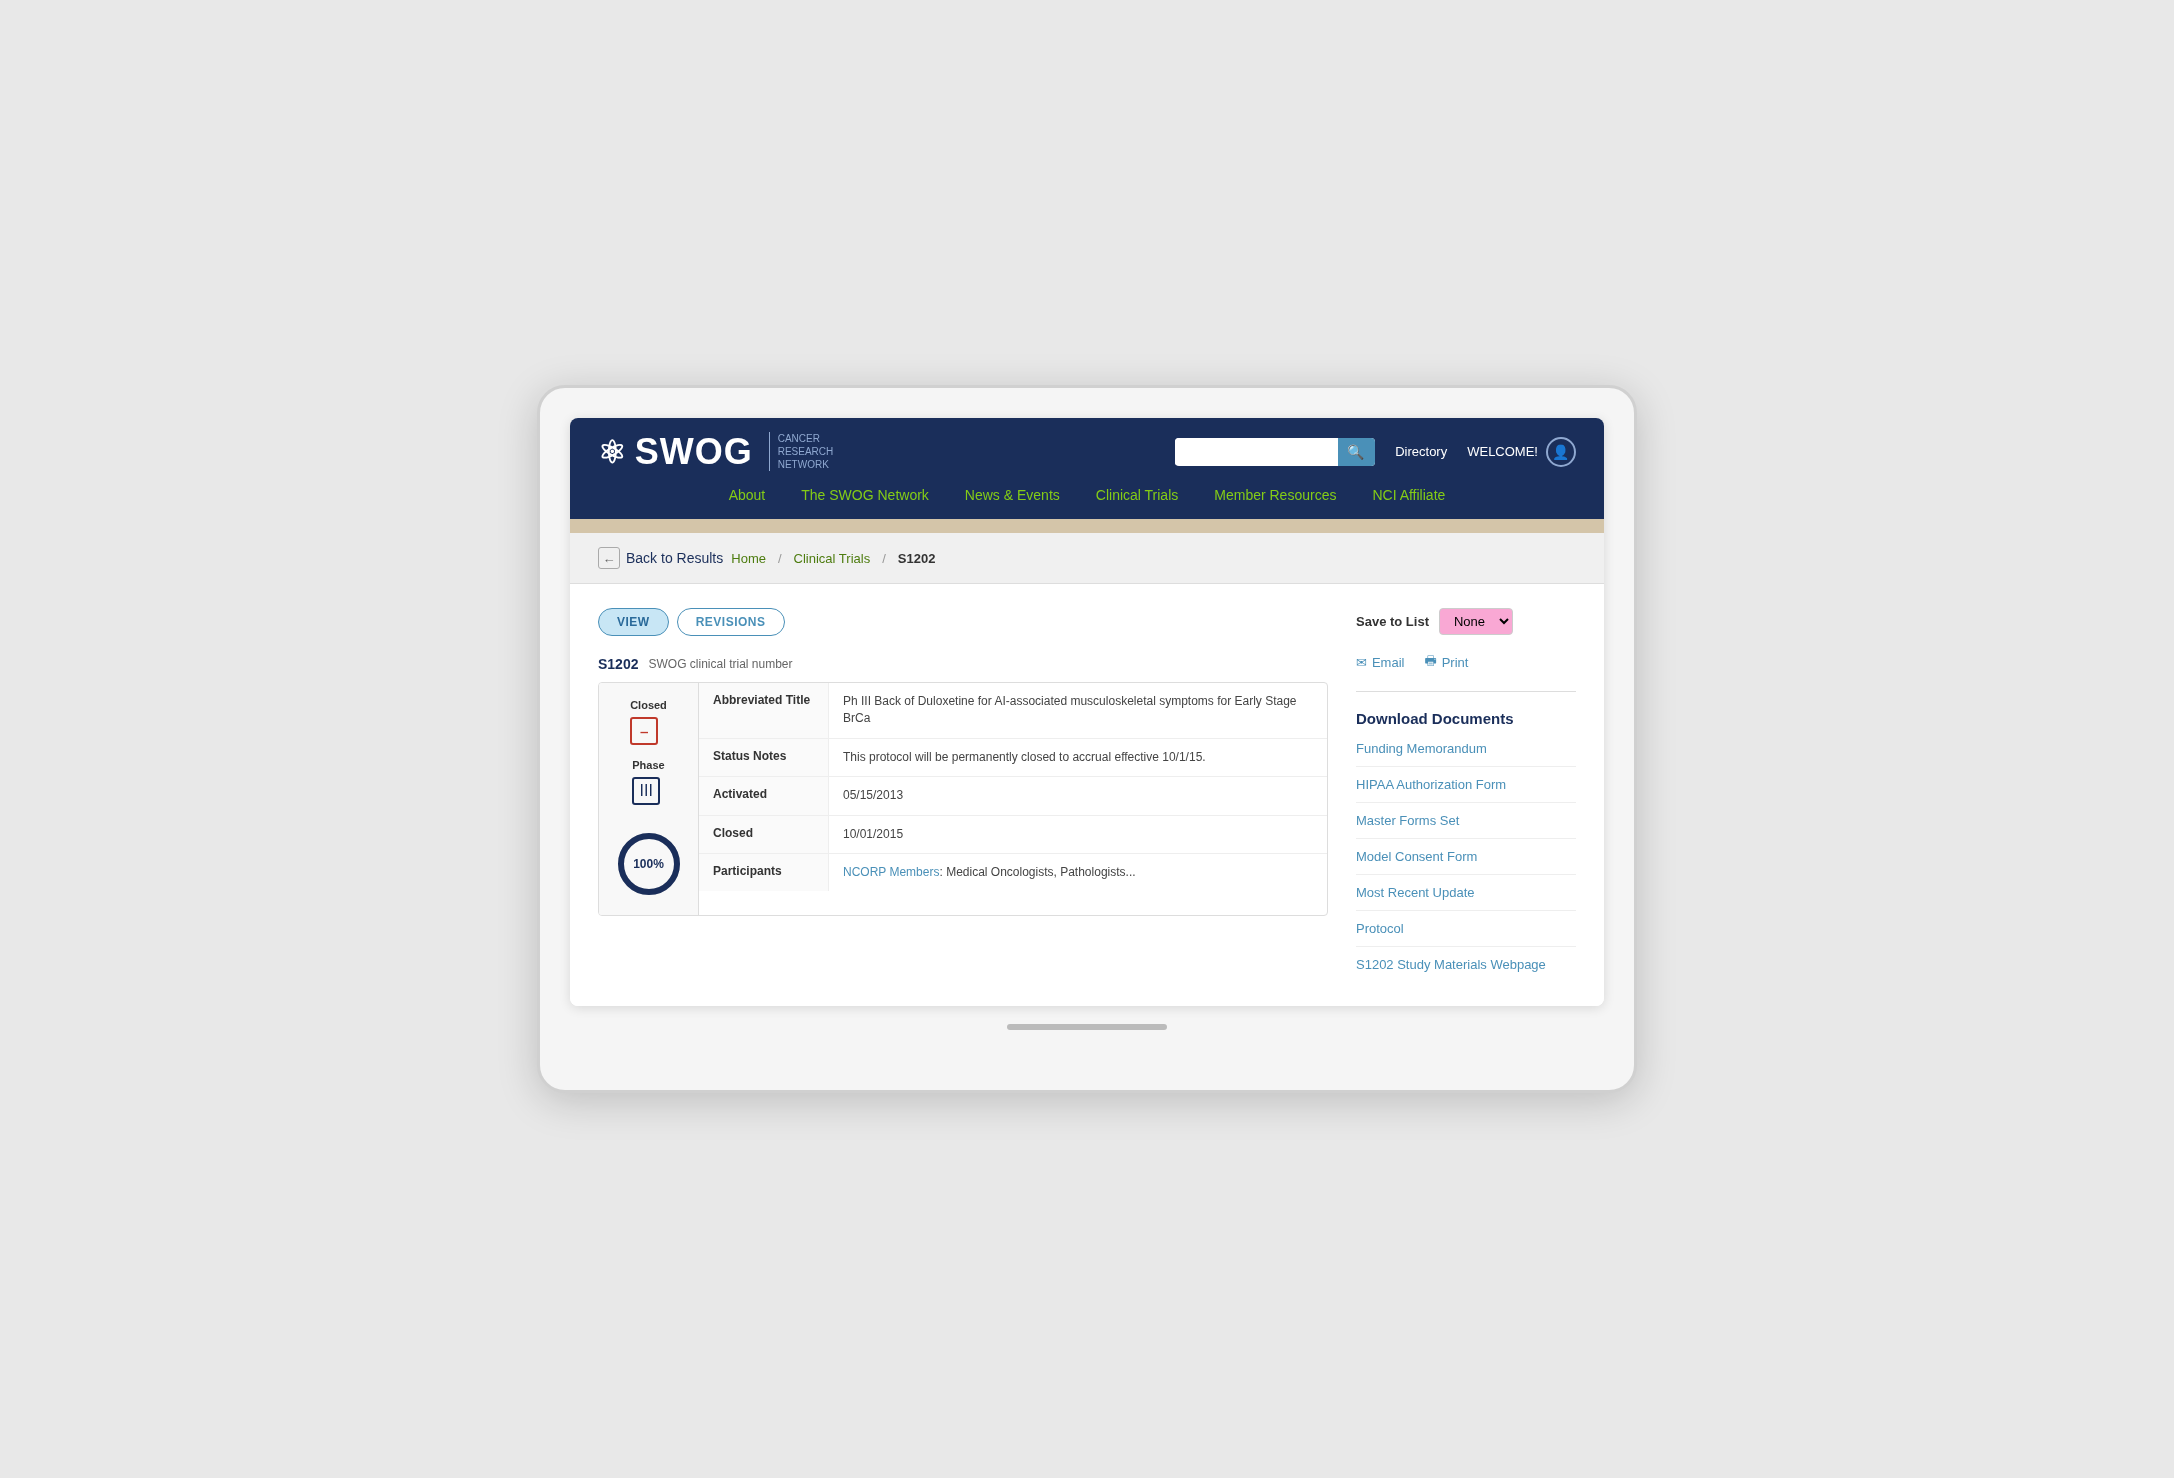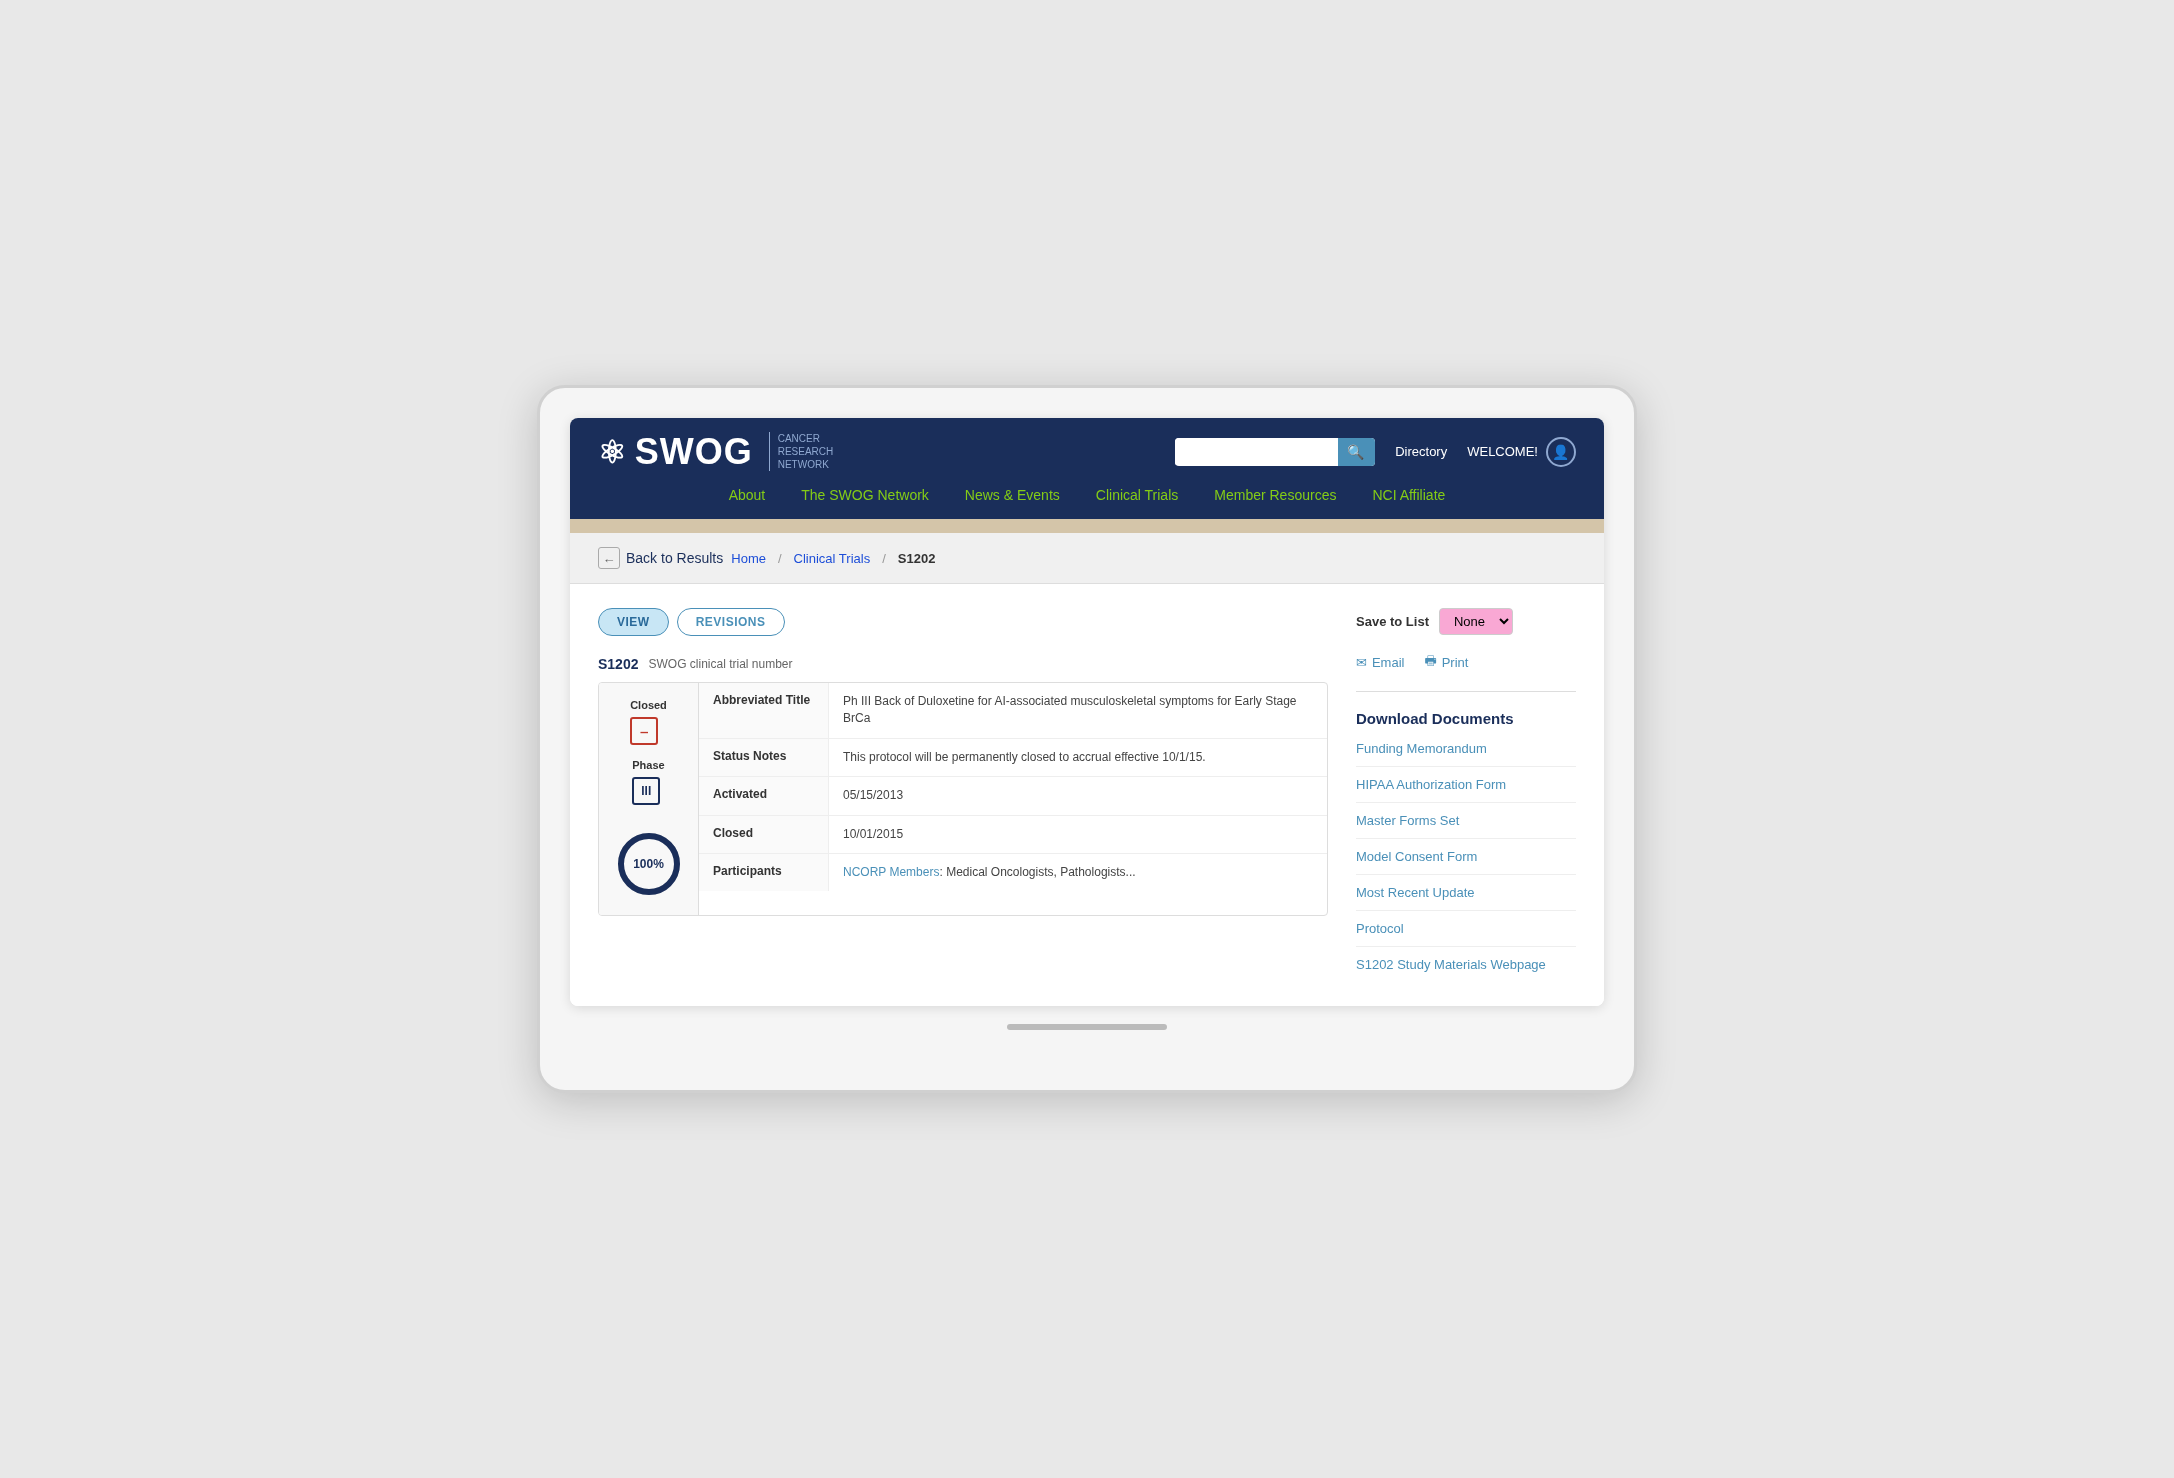--- a/index.html
+++ b/index.html
@@ -187,21 +187,21 @@
       color: #666;
     }
 
     .breadcrumb-sep {
       color: #999;
       font-size: 13px;
       margin: 0 4px;
     }
 
     .breadcrumb-link {
-      color: #1d4ed8;
+      color: #4d7c0f;
       font-size: 13px;
       cursor: pointer;
       text-decoration: none;
     }
 
     .breadcrumb-current {
       color: #333;
       font-size: 13px;
       font-weight: 600;
     }
@@ -326,22 +326,22 @@
 
     .phase-badge {
       width: 28px;
       height: 28px;
       border: 2px solid #1a2e5a;
       border-radius: 3px;
       display: flex;
       align-items: center;
       justify-content: center;
       color: #1a2e5a;
-      font-size: 12px;
-      font-weight: bold;
+      font-size: 16px;
+      font-weight: normal;
     }
 
     
     .progress-circle-container {
       display: flex;
       align-items: center;
       justify-content: center;
       margin-top: 10px;
     }
 

